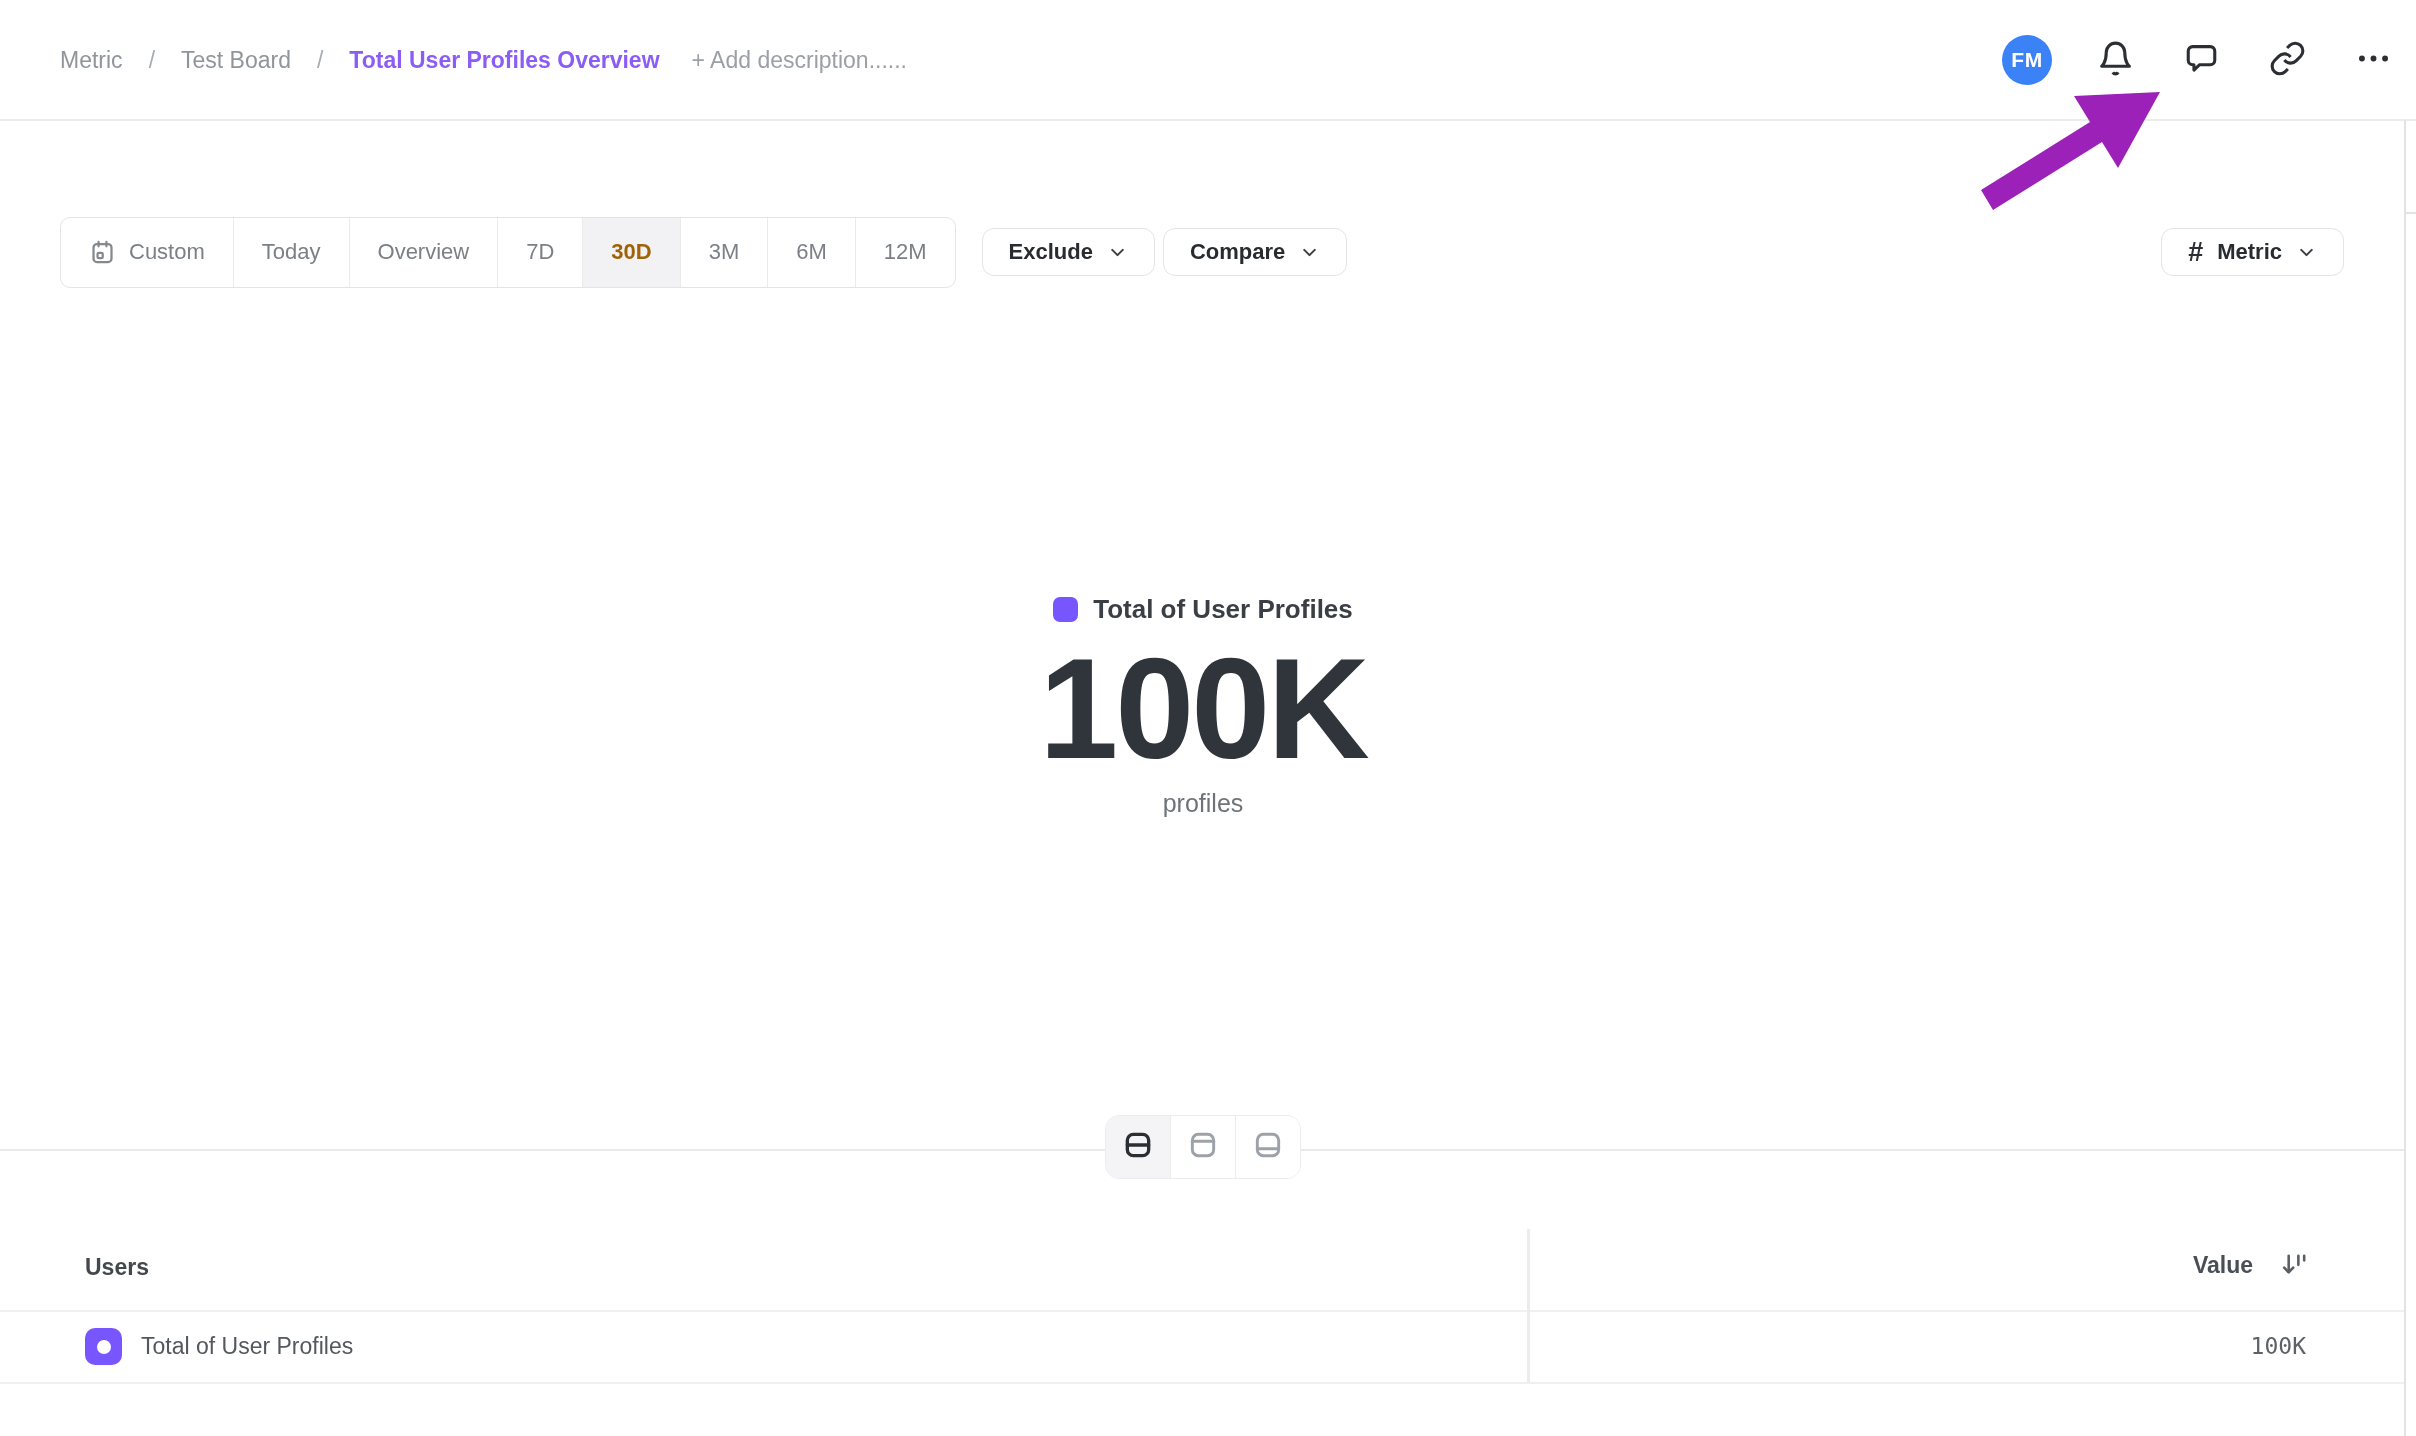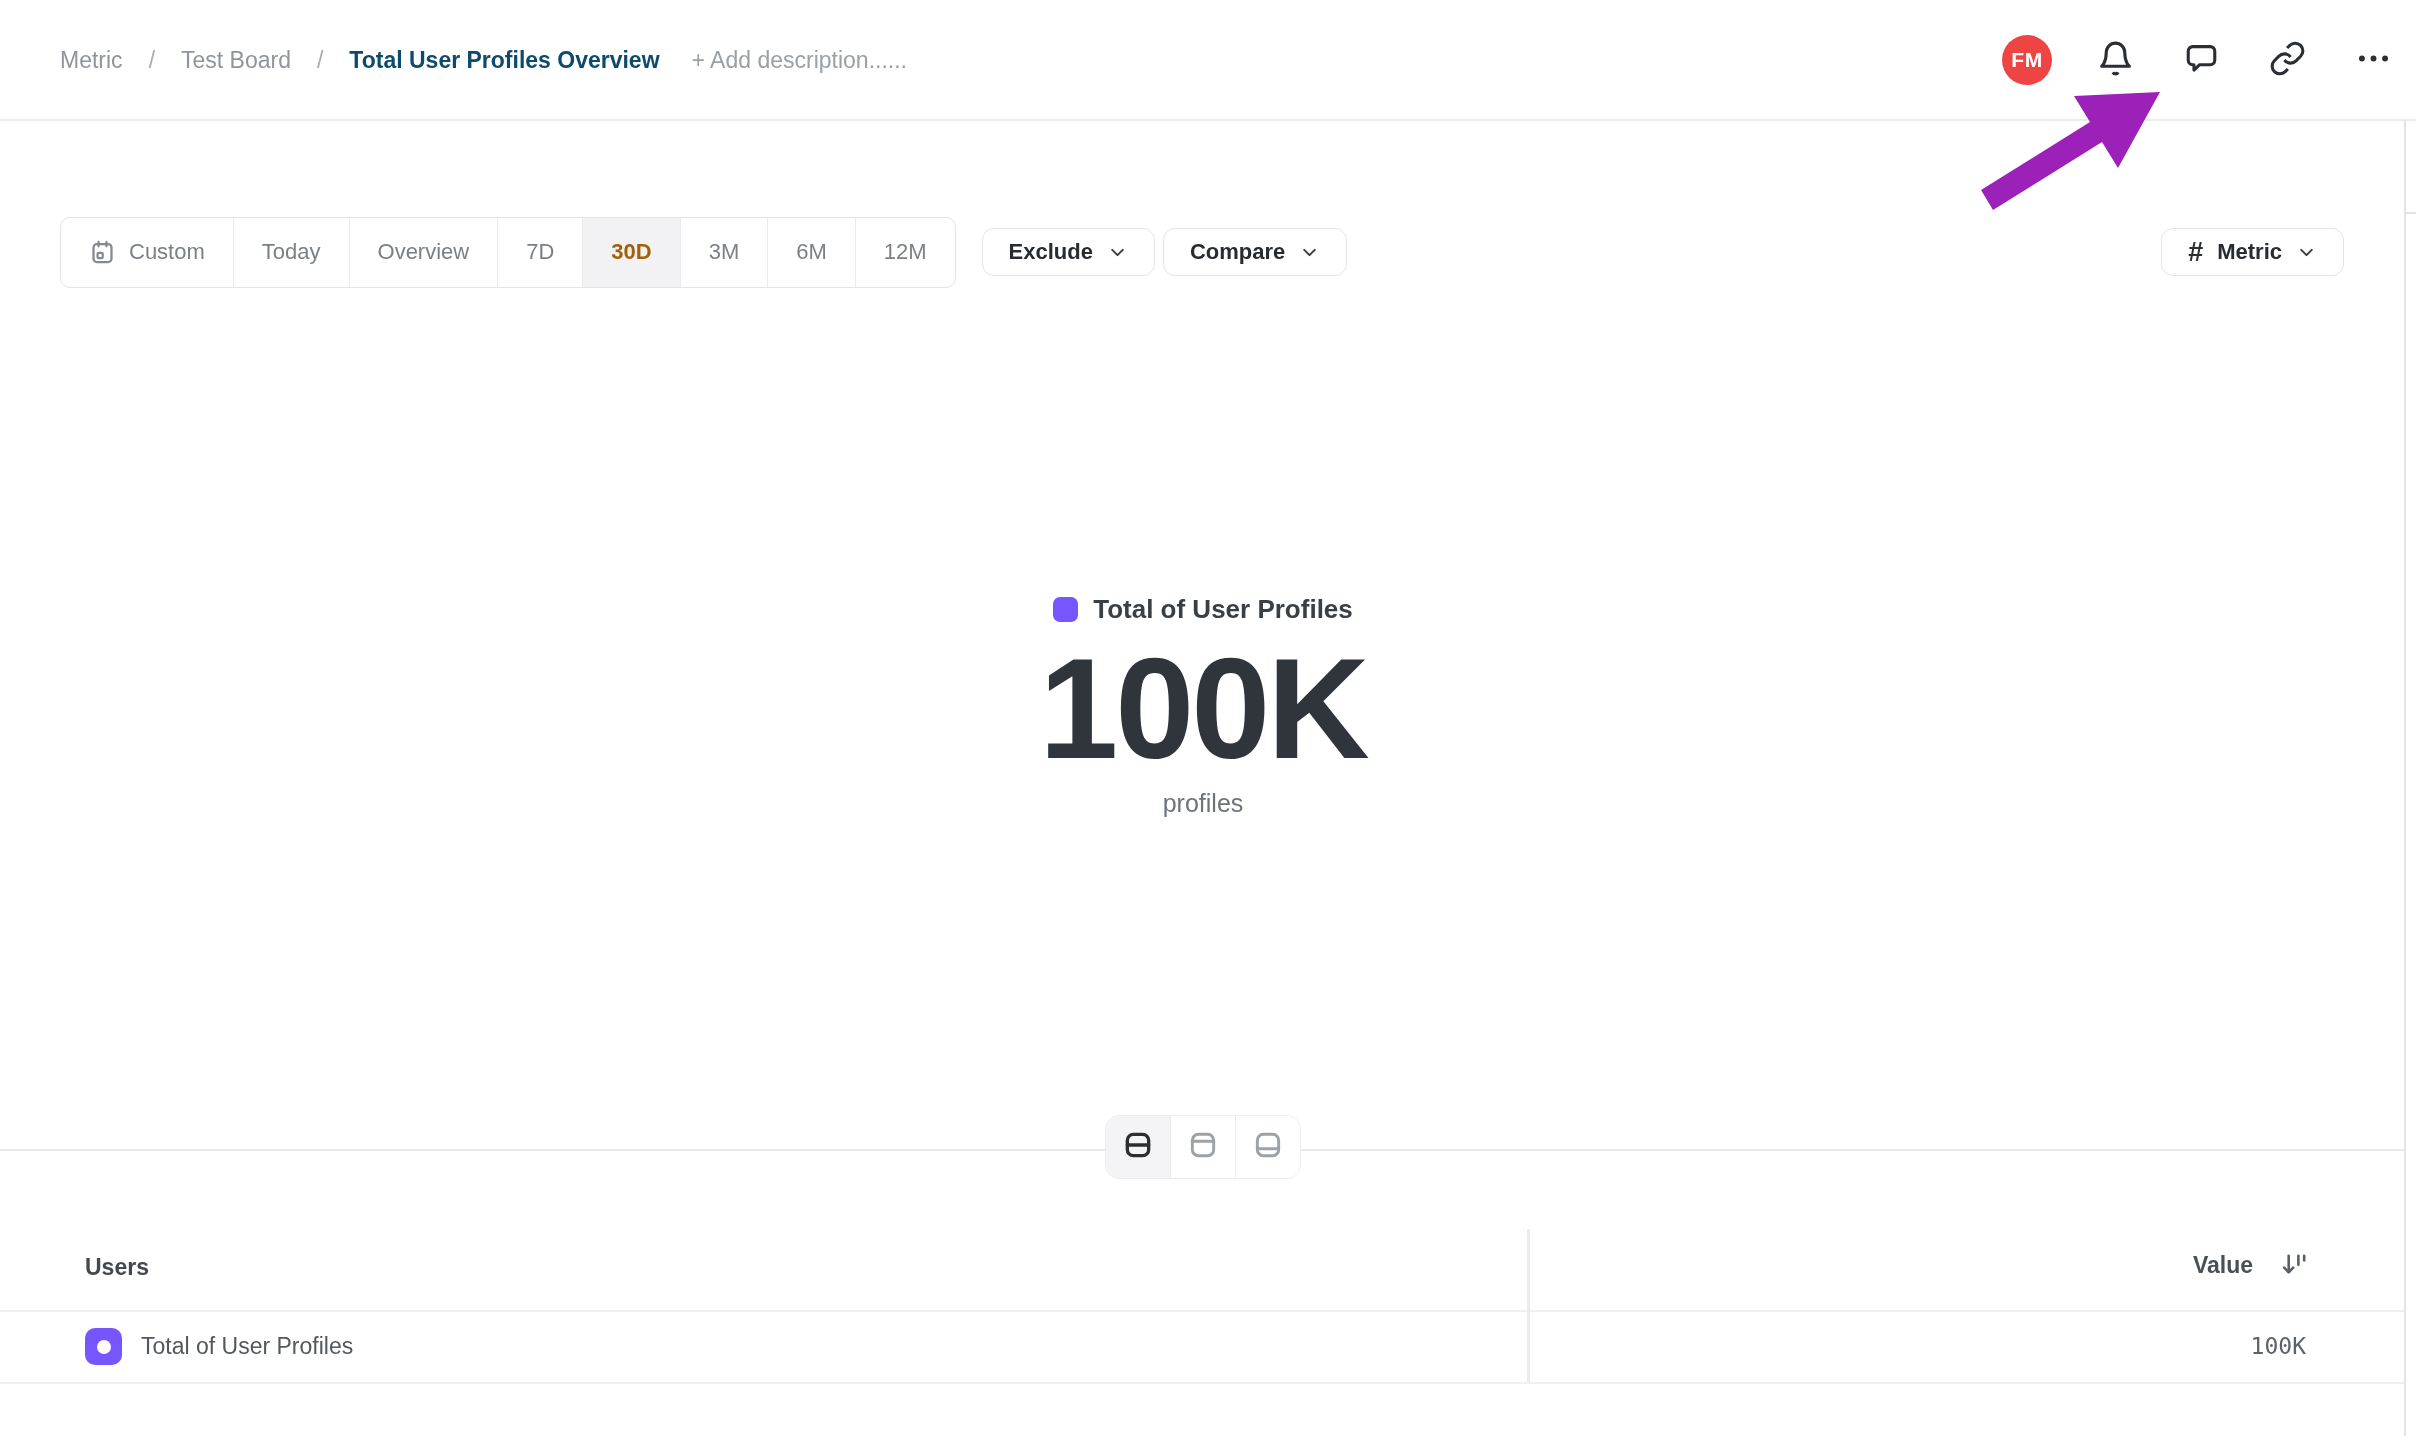--- a/index.html
+++ b/index.html
@@ -11,25 +11,25 @@
 
   
   .topbar { position:absolute; top:0; left:0; right:0; height:120px;
     display:flex; align-items:center; justify-content:space-between;
     padding:0 20px 0 60px; box-sizing:border-box; }
   .topbar-divider { position:absolute; top:119px; left:0; right:0; height:2px; background:#ececee; }
 
   .breadcrumb { display:flex; align-items:center; gap:26px; font-size:23px; color:#8f959b; white-space:nowrap; }
   .crumb-link { color:#8f959b; cursor:pointer; }
   .crumb-sep { color:#a7adb3; }
-  .crumb-title { color:#0c4a6e; font-weight:700; }
+  .crumb-title { color:#8b5cf6; font-weight:700; }
   .add-desc { color:#9aa0a6; margin-left:6px; cursor:text; }
 
   .topbar-icons { display:flex; align-items:center; gap:40px; }
-  .avatar { width:50px; height:50px; border-radius:50%; background:#ef4444; color:#fff;
+  .avatar { width:50px; height:50px; border-radius:50%; background:#3b82f6; color:#fff;
     font-weight:700; font-size:21px; display:flex; align-items:center; justify-content:center; letter-spacing:.5px; }
   .icon-btn { width:46px; height:46px; display:flex; align-items:center; justify-content:center; cursor:pointer; }
   .icon-btn svg { width:37px; height:37px; fill:none; stroke:#2b2f34; stroke-width:2；
     stroke-linecap:round; stroke-linejoin:round; }
   .icon-btn svg { stroke-width:2; }
   .dots svg { fill:#2b2f34; stroke:none; }
 
   
   .annotation-arrow { position:absolute; left:1940px; top:60px; width:260px; height:180px; z-index:40; pointer-events:none; }
 

